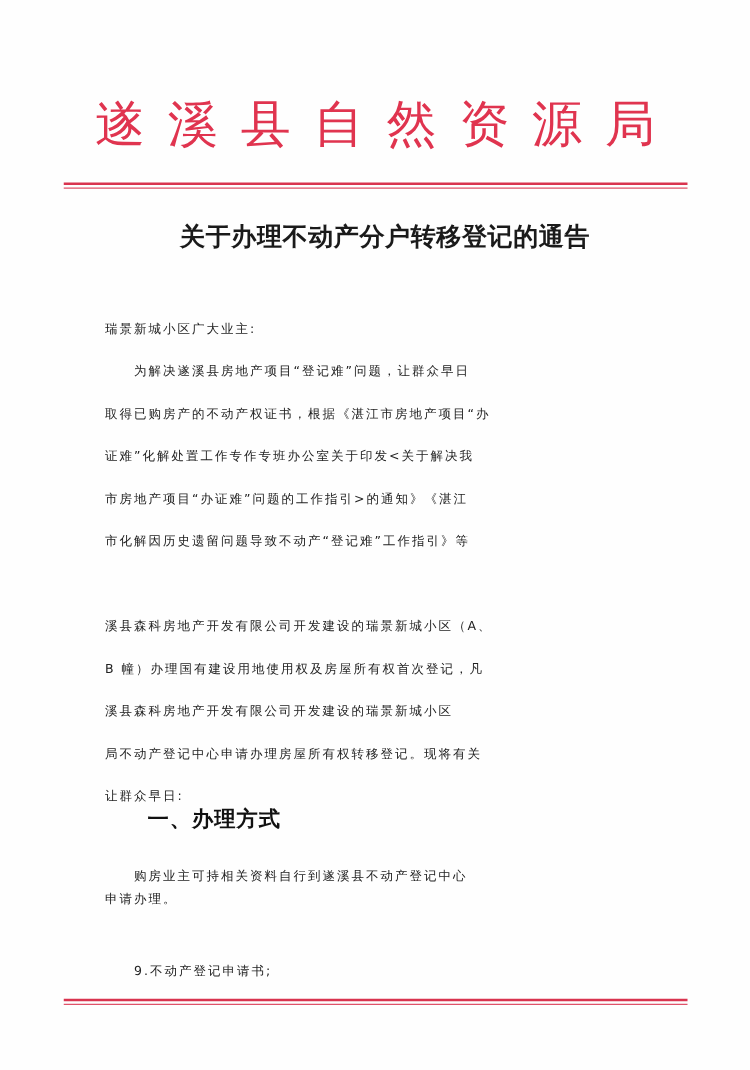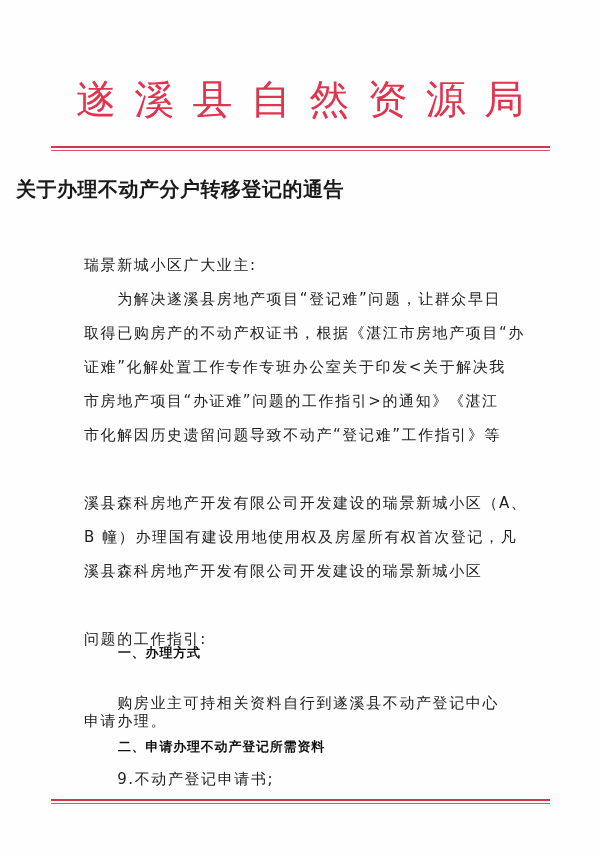--- a/index.html
+++ b/index.html
@@ -14,33 +14,33 @@
     color: #e0344f; font-family: "DejaVu Serif", "Liberation Serif", serif;
     font-size: 40px; font-weight: normal; letter-spacing: 0;
   }
   .org-title span { display: inline-block; width: 52px; text-align: center; }
   .rule { position: absolute; left: 51px; width: 499px; background: #d9344f; }
   .rule-top-thick { top: 146px; height: 2px; }
   .rule-top-thin { top: 150px; height: 1px; opacity: 0.85; }
   .rule-bot-thick { top: 799px; height: 2px; }
   .rule-bot-thin { top: 803px; height: 1px; opacity: 0.85; }
   .doc-title {
-    position: absolute; left: 0; right: 0; top: 176px; text-align: left;
+    position: absolute; left: 0; right: 0; top: 176px; text-align: center;
     font-size: 20px; font-weight: bold; color: #1a1a1a;
     font-family: "DejaVu Serif", "Liberation Serif", serif; letter-spacing: 0.5px; padding-left: 16px;
   }
   .body-text {
     position: absolute; left: 84px; width: 440px;
     font-family: "DejaVu Sans", "Liberation Sans", sans-serif;
-    font-size: 15px; color: #222; letter-spacing: 1.6px; white-space: nowrap;
+    font-size: 10px; color: #222; letter-spacing: 1.6px; white-space: nowrap;
   }
   .heading {
     position: absolute; left: 118px;
     font-family: "DejaVu Sans", "Liberation Sans", sans-serif;
-    font-size: 13px; font-weight: bold; color: #111; letter-spacing: 0.8px; white-space: nowrap;
+    font-size: 17px; font-weight: bold; color: #111; letter-spacing: 0.8px; white-space: nowrap;
   }
 </style>
 </head>
 <body>
 
 <div class="page">
 
   <div class="org-title">
     <span>遂</span>
     <span>溪</span>
@@ -60,24 +60,24 @@
   <div class="body-text" style="top:256px">瑞景新城小区广大业主:</div>
 
   <div class="body-text" style="top:290px">　　为解决遂溪县房地产项目“登记难”问题，让群众早日</div>
   <div class="body-text" style="top:324px">取得已购房产的不动产权证书，根据《湛江市房地产项目“办</div>
   <div class="body-text" style="top:392px">市房地产项目“办证难”问题的工作指引&gt;的通知》《湛江</div>
   <div class="body-text" style="top:358px">证难”化解处置工作专作专班办公室关于印发&lt;关于解决我</div>
   <div class="body-text" style="top:426px">市化解因历史遗留问题导致不动产“登记难”工作指引》等</div>
   <div class="body-text" style="top:494px">溪县森科房地产开发有限公司开发建设的瑞景新城小区（A、</div>
   <div class="body-text" style="top:528px">B 幢）办理国有建设用地使用权及房屋所有权首次登记，凡</div>
   <div class="body-text" style="top:562px">溪县森科房地产开发有限公司开发建设的瑞景新城小区</div>
-  <div class="body-text" style="top:630px">问题的工作指引:</div>
+  <div class="body-text" style="top:596px">局不动产登记中心申请办理房屋所有权转移登记。现将有关</div>
+  <div class="body-text" style="top:630px">让群众早日:</div>
 
   <div class="heading" style="top:644px">一、办理方式</div>
   <div class="body-text" style="top:694px">　　购房业主可持相关资料自行到遂溪县不动产登记中心</div>
   <div class="body-text" style="top:712px">申请办理。</div>
 
-  <div class="heading" style="top:738px">二、申请办理不动产登记所需资料</div>
   <div class="body-text" style="top:770px">　　9.不动产登记申请书;</div>
 
   <div class="rule rule-bot-thick"></div>
   <div class="rule rule-bot-thin"></div>
 </div>
 
 </body></html>

